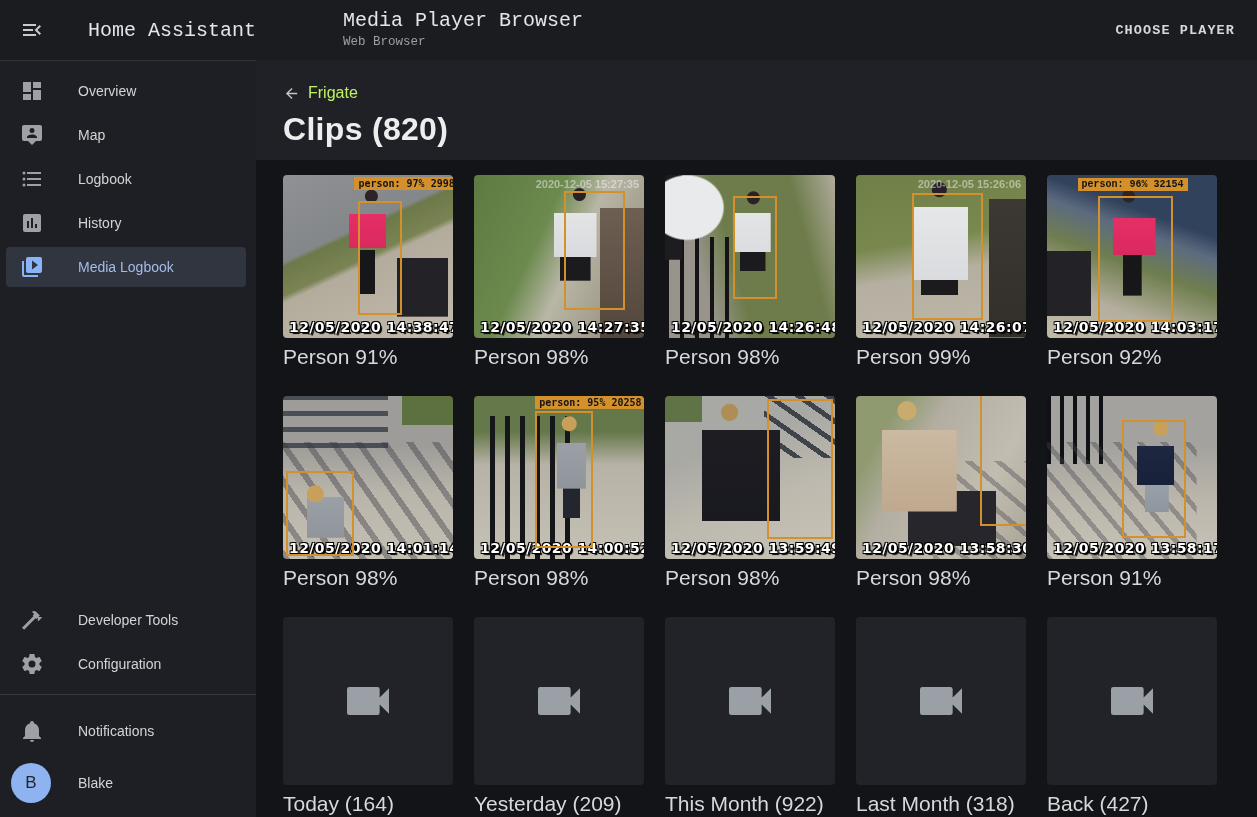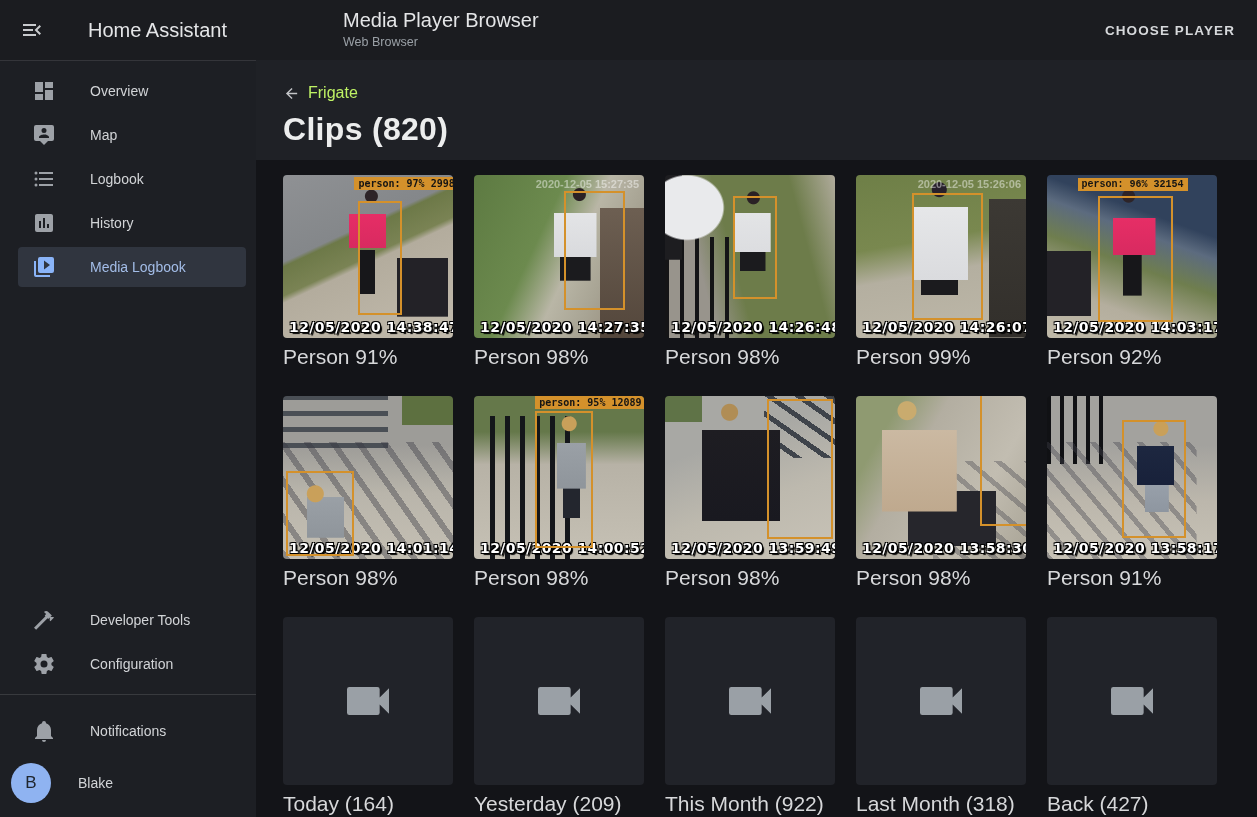--- a/index.html
+++ b/index.html
@@ -6,32 +6,32 @@
   html,body { width:1257px; height:817px; overflow:hidden; background:#131418;
     font-family:"Liberation Sans", sans-serif; }
   :root{
     --topbar:#1b1c20; --sidebar:#1d1f24; --band:#1f2126; --content:#131418;
     --tile:#212329; --text:#e4e5e7; --muted:#9aa0a6; --accent:#8ab4f8;
     --sel-bg:#30353f; --sel-text:#a3bde8; --orange:#d4912b;
   }
   svg{display:block}
   
   .topbar{position:absolute; left:0; top:0; width:1257px; height:60px; background:var(--topbar);
-    display:flex; align-items:center; z-index:5;}
+    display:flex; align-items:center; z-index:5;font-family:Liberation Mono, monospace;}
   .menu-btn{width:24px; height:24px; color:#c8cacd; margin-left:20px; cursor:pointer;}
   .ha-title{color:var(--text); font-size:20px; margin-left:44px; font-weight:400;}
   .mpb-wrap{position:absolute; left:343px; top:9px;}
   .mpb-title{color:var(--text); font-size:20px; font-weight:400;}
   .mpb-sub{color:var(--muted); font-size:12.5px; margin-top:3px;}
   .choose-player{position:absolute; right:22px; top:0; height:60px; display:flex; align-items:center;
     color:#d6d8db; font-size:13.5px; font-weight:600; letter-spacing:1.1px; cursor:pointer;}
   
   .sidebar{position:absolute; left:0; top:60px; width:256px; height:757px; background:var(--sidebar);
     border-top:1px solid rgba(255,255,255,0.10); display:flex; flex-direction:column;}
-  .nav{padding-top:6px;padding-left:12px;}
+  .nav{padding-top:6px;}
   .nav-item{height:40px; margin:4px 10px 4px 6px; border-radius:4px; display:flex; align-items:center;
     color:#d2d4d7; font-size:14px; font-weight:500; cursor:pointer;}
   .nav-item .nicon{width:24px; height:24px; margin-left:14px; color:#9da1a7; flex:none;}
   .nav-item .nlabel{margin-left:34px;}
   .nav-item.selected{background:var(--sel-bg); color:var(--sel-text);}
   .nav-item.selected .nicon{color:var(--accent);}
   .spacer{flex:1;}
   .side-divider{height:1px; background:rgba(255,255,255,0.12); margin:6px 0;}
   .user-row{height:56px; display:flex; align-items:center; cursor:pointer; margin:0 10px 6px 6px;}
   .avatar{width:40px; height:40px; border-radius:50%; background:#8fb3f1; color:#20262e;
@@ -289,21 +289,21 @@
 
     <div class="tile">
       <div class="thumb scene6">
         <div class="bbox bb6"></div>
         <div class="ts">12/05/2020 14:01:14</div>
       </div>
       <div class="caption">Person 98%</div>
     </div>
     <div class="tile">
       <div class="thumb scene7">
-        <div class="det det7">person: 95% 12089</div>
+        <div class="det det7">person: 95% 20258</div>
         <div class="bbox bb7"></div>
         <div class="ts">12/05/2020 14:00:52</div>
       </div>
       <div class="caption">Person 98%</div>
     </div>
     <div class="tile">
       <div class="thumb scene8">
         <div class="bbox bb8"></div>
         <div class="ts">12/05/2020 13:59:49</div>
       </div>

